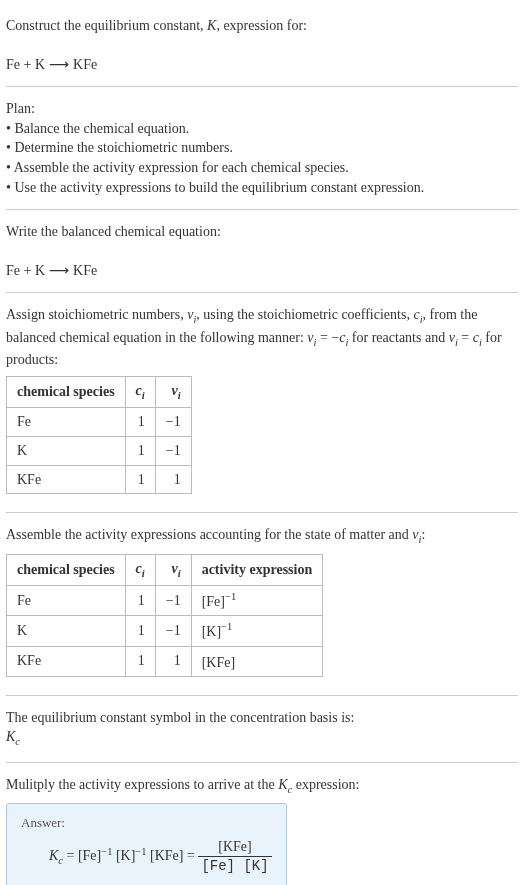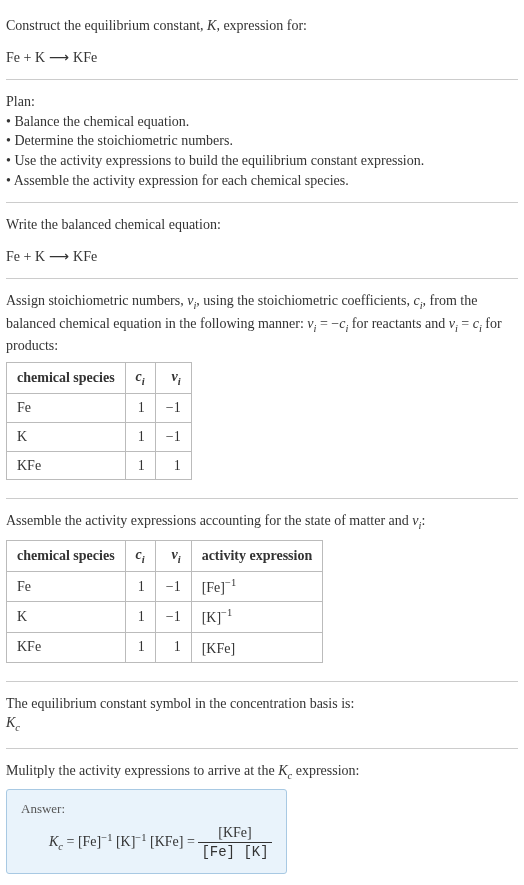--- a/index.html
+++ b/index.html
@@ -54,42 +54,42 @@
       margin-bottom: 4px;
     }
     .frac {
       display: inline-block;
       vertical-align: middle;
       text-align: center;
     }
     .frac .top { display: block; border-bottom: 1px solid #333; padding: 0 3px; }
     .frac .bot { display: block; padding: 0 3px; font-family: Liberation Mono, monospace; }
     .formula-indent { padding-left: 28px; }
-    .eq-line { margin-top: 12px; }
+    .eq-line { margin-top: 19px; }
   </style>
 </head>
 <body>
 
 <div class="section">
   <div>
     <span>Construct the equilibrium constant, </span><span class="ital">K</span><span>, expression for:</span>
   </div>
   <div class="eq-line">
     <span>Fe</span><span> + </span><span>K</span><span class="arrow">⟶</span><span>KFe</span>
   </div>
 </div>
 
 <hr>
 
 <div class="section">
   <div>Plan:</div>
   <div>• Balance the chemical equation.</div>
   <div>• Determine the stoichiometric numbers.</div>
+  <div>• Assemble the activity expression for each chemical species.</div>
   <div>• Use the activity expressions to build the equilibrium constant expression.</div>
-  <div>• Assemble the activity expression for each chemical species.</div>
 </div>
 
 <hr>
 
 <div class="section">
   <div>Write the balanced chemical equation:</div>
   <div class="eq-line">
     <span>Fe</span><span> + </span><span>K</span><span class="arrow">⟶</span><span>KFe</span>
   </div>
 </div>

